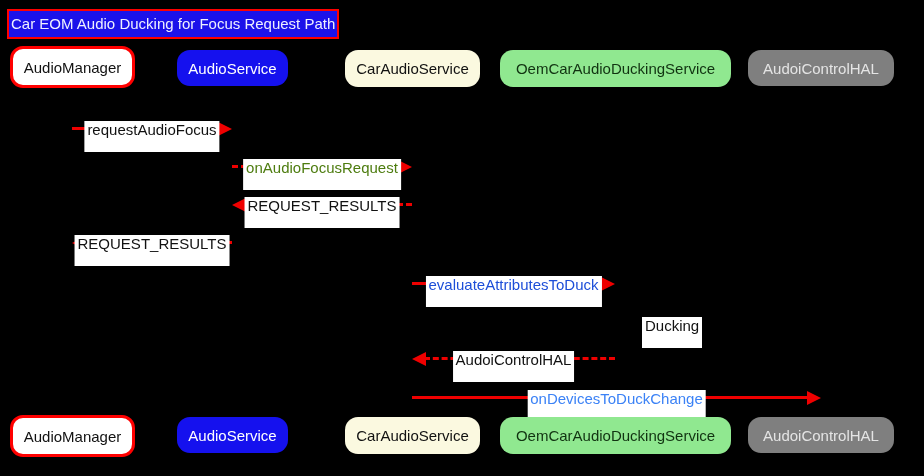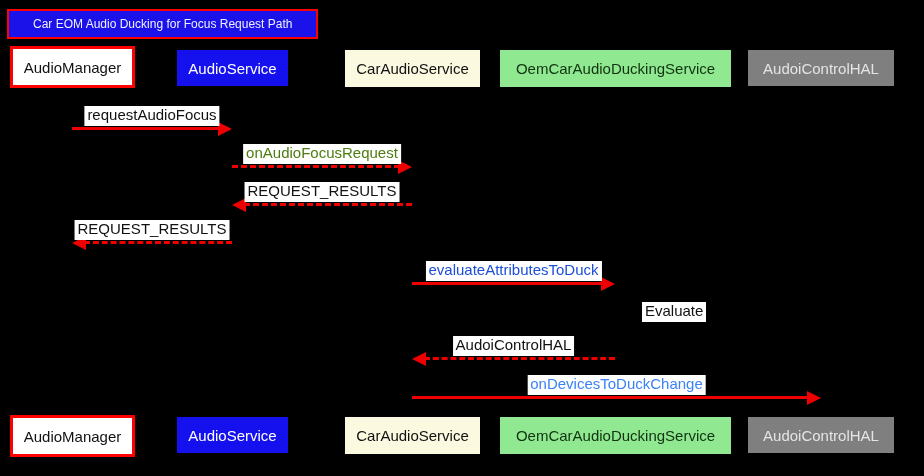--- a/index.html
+++ b/index.html
@@ -8,37 +8,38 @@
     width: 924px;
     height: 476px;
     background: #000000;
     overflow: hidden;
     font-family: "Liberation Sans", sans-serif;
   }
   .diagram-title {
     position: absolute;
     left: 7px;
     top: 9px;
-    padding: 4px 24px;
-    font-size: 12px;
+    padding: 4px 2px;
+    font-size: 15px;
     line-height: 18px;
     border: 2px solid #ff0000;
     background: #1b12ea;
     color: #eef0ff;
     white-space: nowrap;
     box-sizing: border-box;
   }
   .actor {
     position: absolute;
     display: flex;
     align-items: center;
     justify-content: center;
     font-size: 15px;
     box-sizing: border-box;
     white-space: nowrap;
+    border-radius: 13px;
   }
   .lifeline {
     position: absolute;
     width: 1px;
     background: #000000;
   }
   .msg-line {
     position: absolute;
     height: 0;
   }
@@ -52,22 +53,23 @@
     border-bottom: 7px solid transparent;
   }
   .msg-head.right { border-left: 14px solid #ef0000; }
   .msg-head.left  { border-right: 14px solid #ef0000; }
   .msg-label {
     position: absolute;
     background: #ffffff;
     color: #111111;
     font-size: 15px;
     line-height: 18px;
-    padding: 0 3px 2px 3px;
+    padding: 0 3px 13px 3px;
     white-space: nowrap;
+    margin-top: 15px;
   }
   .msg-label.centered { transform: translateX(-50%); }
 </style>
 </head>
 <body>
 
 <div class="canvas" style="background: rgb(0, 0, 0);">
   <div class="diagram-title" style="background: rgb(27, 18, 234); border-color: rgb(255, 0, 0); color: rgb(238, 240, 255);">Car EOM Audio Ducking for Focus Request Path</div>
   <div id="lifelines">
       <div class="lifeline" style="left: 72px; top: 88px; height: 327px;"></div>
@@ -92,21 +94,21 @@
       <div class="msg-label centered" style="left: 322px; top: 144px; background: rgb(255, 255, 255); color: #4d7c0f;">onAudioFocusRequest</div>
       <div class="msg-line dashed" style="left: 244px; top: 203px; width: 168px; border-top-color: rgb(239, 0, 0);"></div>
       <div class="msg-head left" style="top: 198px; left: 232px; border-right-color: rgb(239, 0, 0);"></div>
       <div class="msg-label centered" style="left: 322px; top: 182px; background: rgb(255, 255, 255); color: rgb(17, 17, 17);">REQUEST_RESULTS</div>
       <div class="msg-line dashed" style="left: 84px; top: 241px; width: 148px; border-top-color: rgb(239, 0, 0);"></div>
       <div class="msg-head left" style="top: 236px; left: 72px; border-right-color: rgb(239, 0, 0);"></div>
       <div class="msg-label centered" style="left: 152px; top: 220px; background: rgb(255, 255, 255); color: rgb(17, 17, 17);">REQUEST_RESULTS</div>
       <div class="msg-line solid" style="left: 412px; top: 282px; width: 191px; border-top-color: rgb(239, 0, 0);"></div>
       <div class="msg-head right" style="top: 277px; left: 601px; border-left-color: rgb(239, 0, 0);"></div>
       <div class="msg-label centered" style="left: 513.5px; top: 261px; background: rgb(255, 255, 255); color: #1d4ed8;">evaluateAttributesToDuck</div>
-      <div class="msg-label" style="left: 642px; top: 302px; background: rgb(255, 255, 255); color: rgb(17, 17, 17);">Evaluate</div>
+      <div class="msg-label" style="left: 642px; top: 302px; background: rgb(255, 255, 255); color: rgb(17, 17, 17);">Ducking</div>
       <div class="msg-line dashed" style="left: 424px; top: 357px; width: 191px; border-top-color: rgb(239, 0, 0);"></div>
       <div class="msg-head left" style="top: 352px; left: 412px; border-right-color: rgb(239, 0, 0);"></div>
       <div class="msg-label centered" style="left: 513.5px; top: 336px; background: rgb(255, 255, 255); color: rgb(17, 17, 17);">AudoiControlHAL</div>
       <div class="msg-line solid" style="left: 412px; top: 396px; width: 397px; border-top-color: rgb(239, 0, 0);"></div>
       <div class="msg-head right" style="top: 391px; left: 807px; border-left-color: rgb(239, 0, 0);"></div>
       <div class="msg-label centered" style="left: 616.5px; top: 375px; background: rgb(255, 255, 255); color: #3b82f6;">onDevicesToDuckChange</div>
     </div>
   <div id="actors-bottom">
       <div class="actor" style="left: 10px; top: 415px; width: 125px; height: 42px; background: rgb(255, 255, 255); color: rgb(17, 17, 17); border: 3px solid rgb(255, 0, 0);">AudioManager</div>
       <div class="actor" style="left: 177px; top: 417px; width: 111px; height: 36px; background: rgb(21, 17, 238); color: rgb(255, 255, 255); border: none;">AudioService</div>

